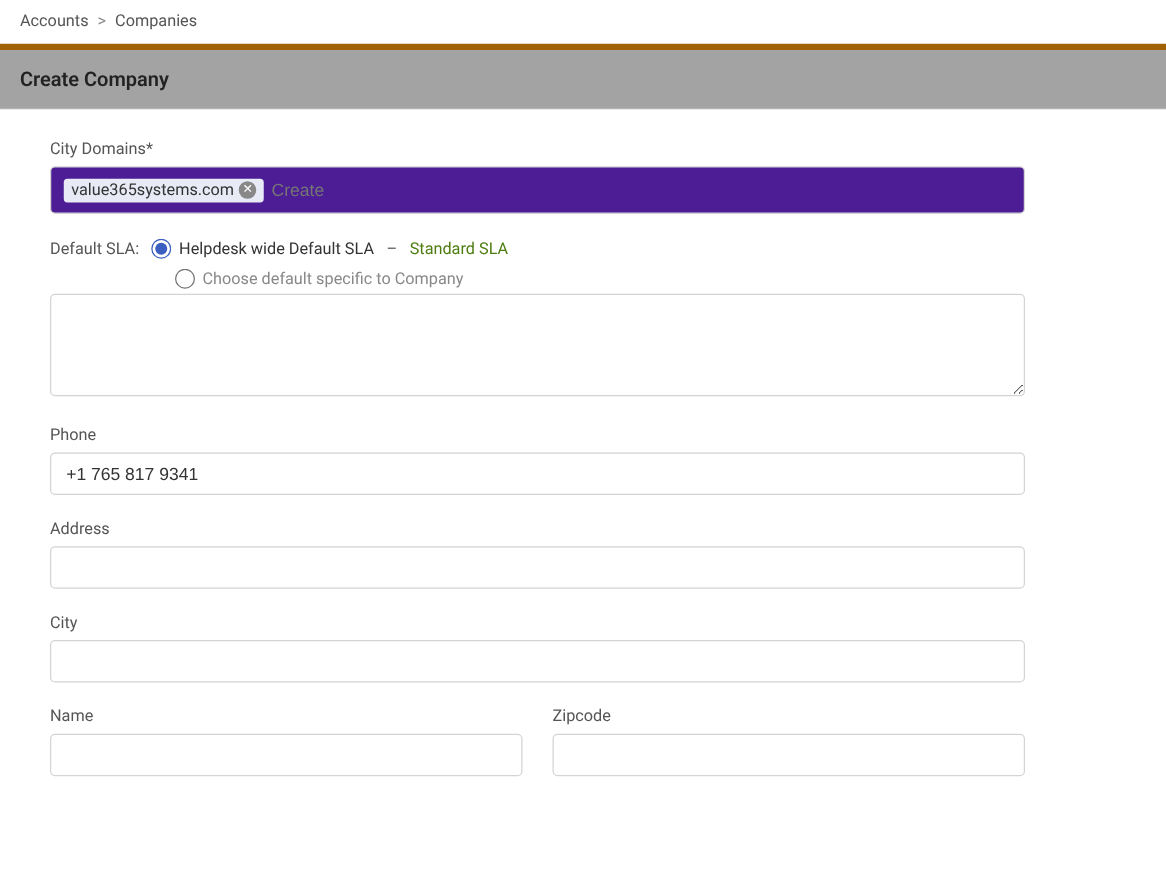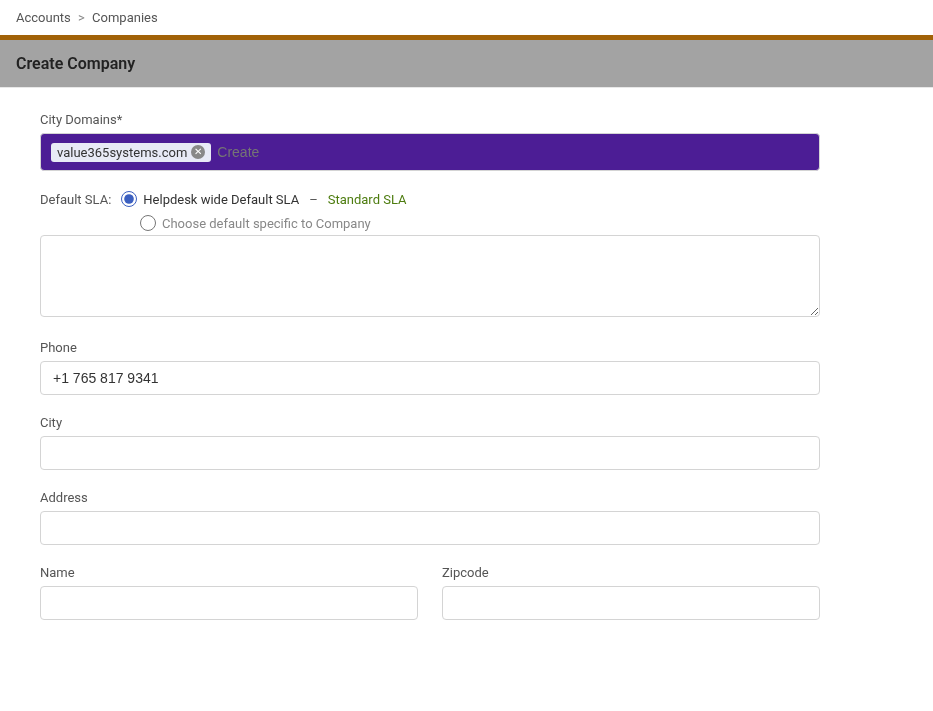--- a/index.html
+++ b/index.html
@@ -218,26 +218,26 @@
   <div class="form-group">
     <textarea class="form-input" rows="4" style=""></textarea>
   </div>
 
   <div class="form-group">
     <label class="form-label">Phone</label>
     <input type="text" class="form-input" value="+1 765 817 9341" style="">
   </div>
 
   <div class="form-group">
+    <label class="form-label">Address</label>
+    <input type="text" class="form-input" style="">
+  </div>
+
+  <div class="form-group">
     <label class="form-label">City</label>
-    <input type="text" class="form-input" style="">
-  </div>
-
-  <div class="form-group">
-    <label class="form-label">Address</label>
     <input type="text" class="form-input" style="">
   </div>
 
   <div class="two-col">
     <div class="form-group">
       <label class="form-label">Name</label>
       <input type="text" class="form-input" style="">
     </div>
     <div class="form-group">
       <label class="form-label">Zipcode</label>

